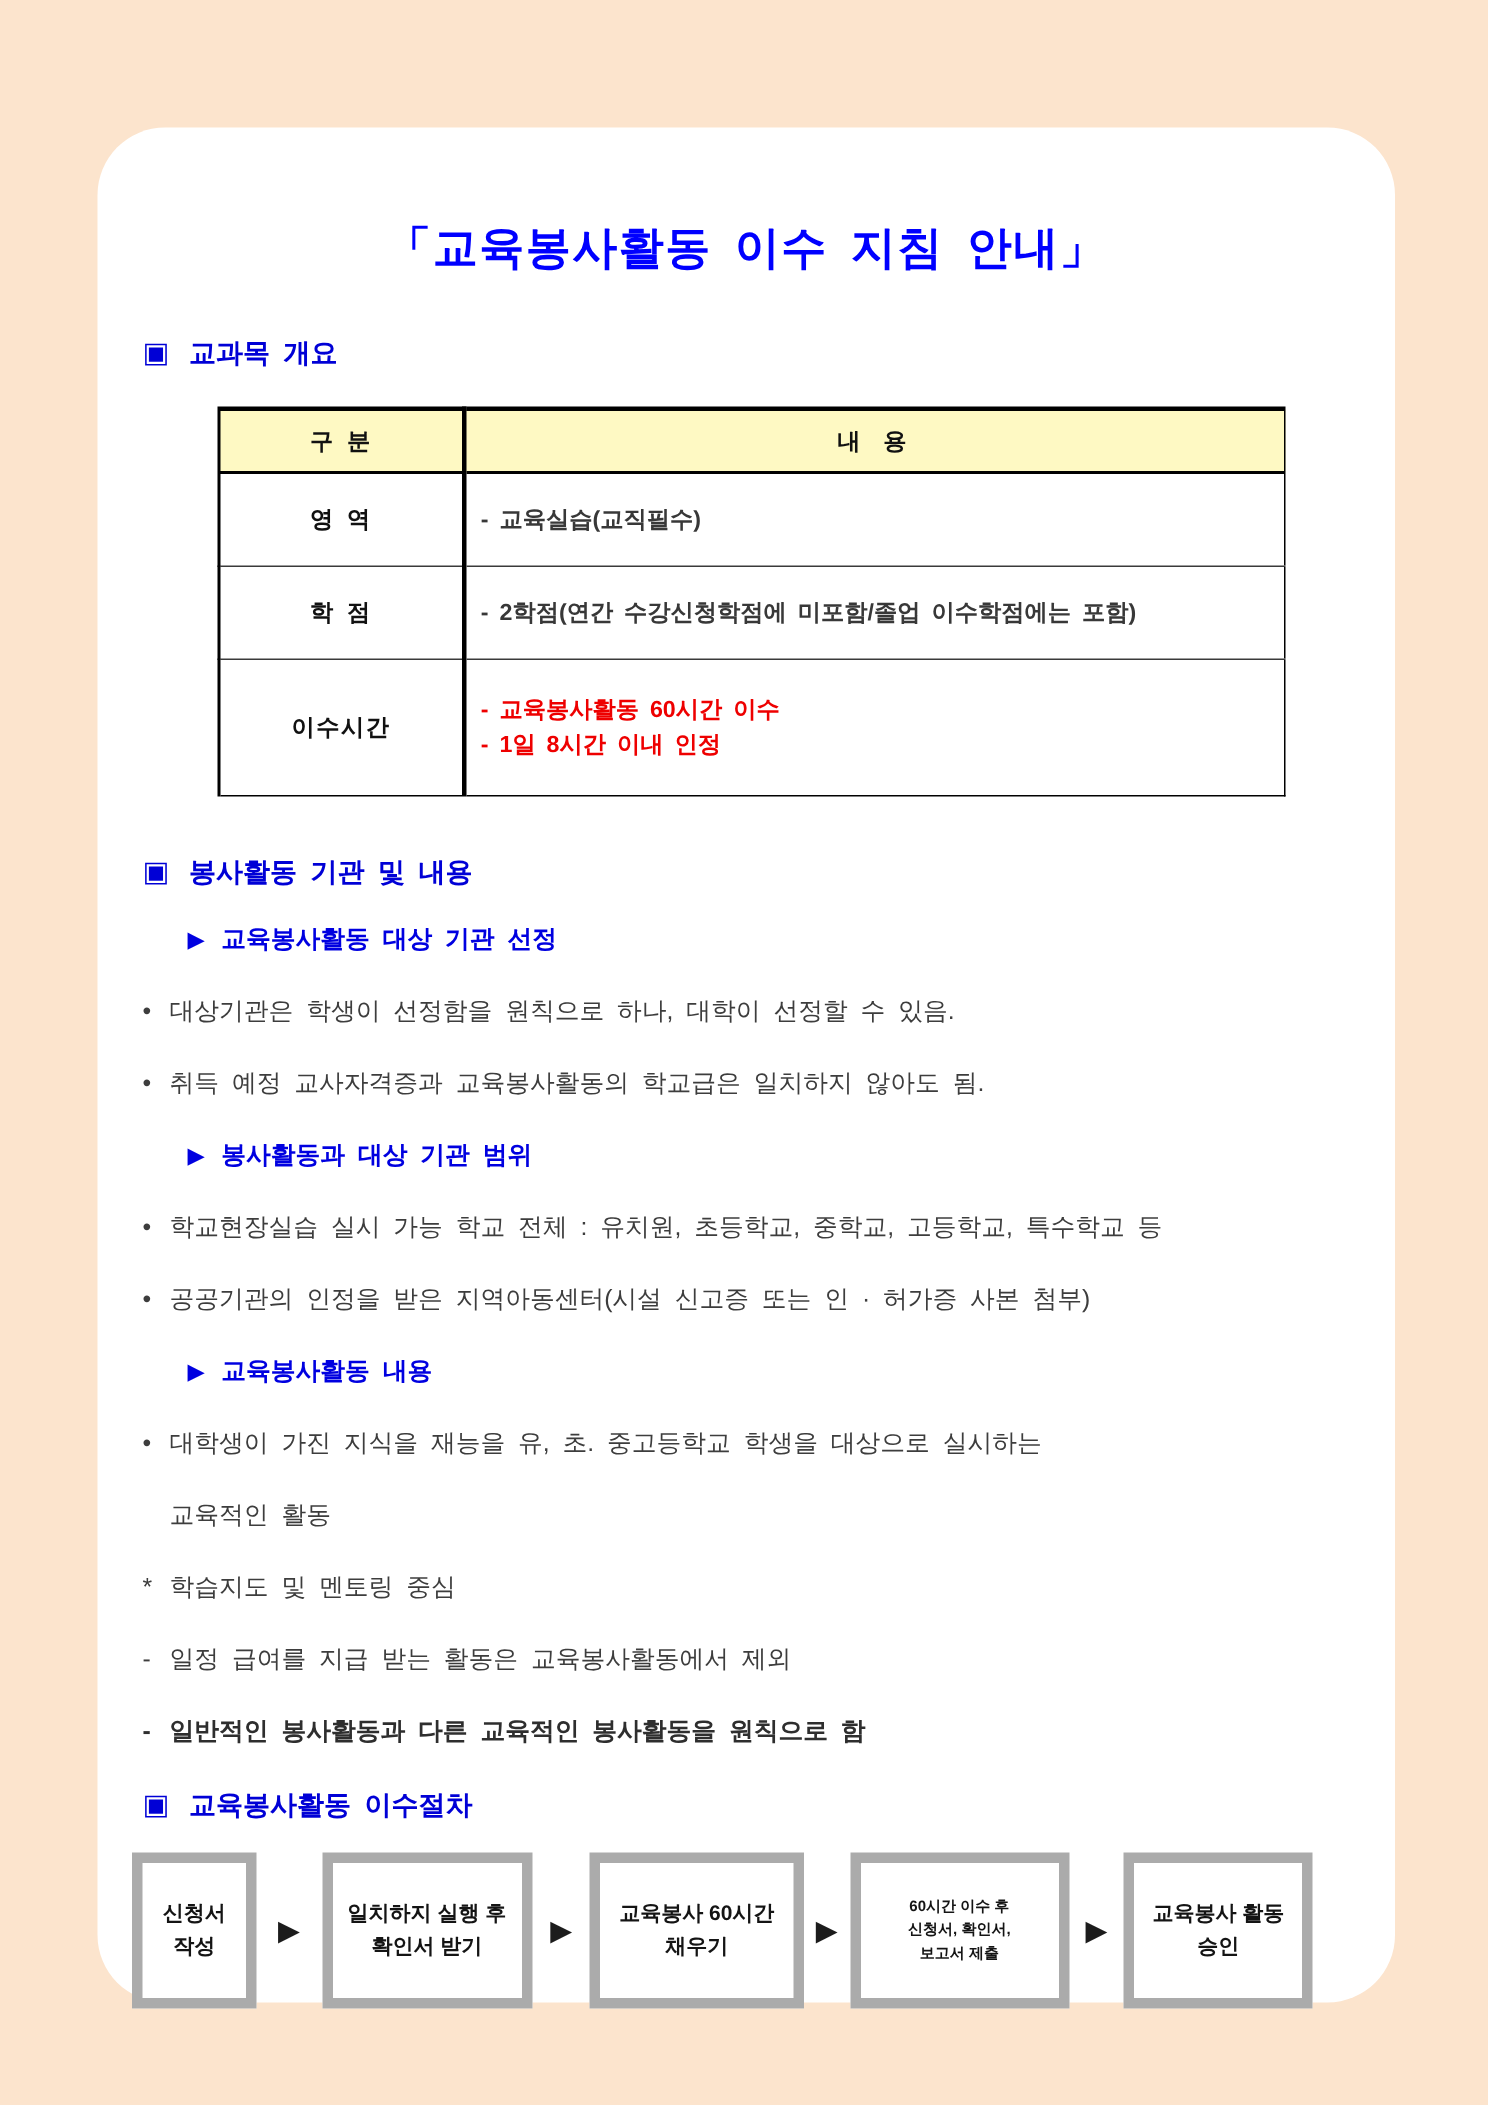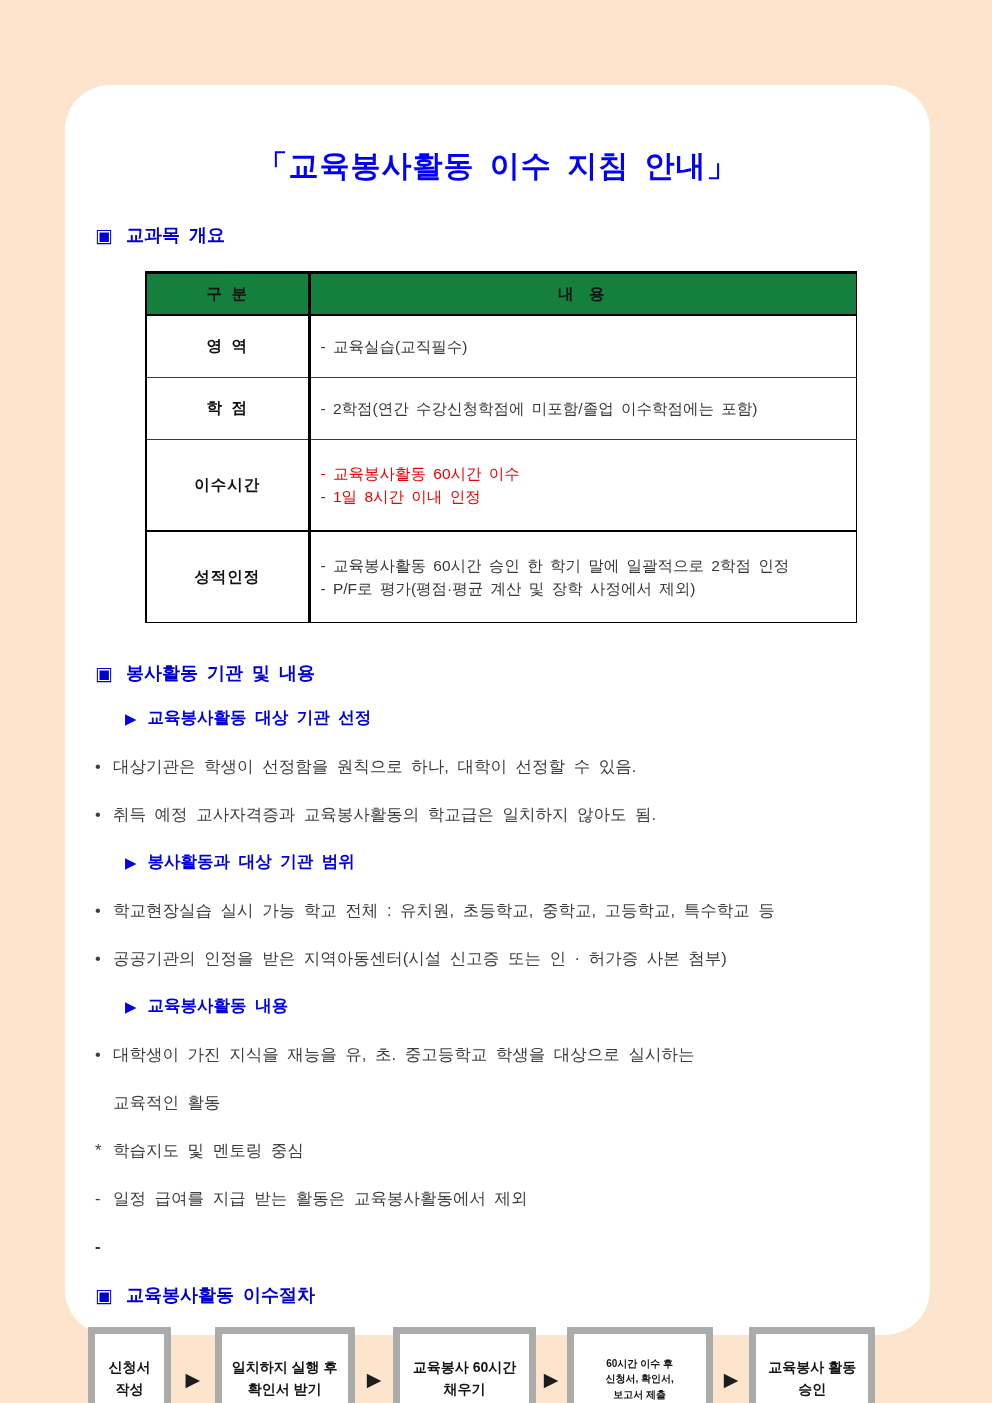--- a/index.html
+++ b/index.html
@@ -49,32 +49,32 @@
 
   
   .info-table {
     margin:24px 0 0 50px;
     border-collapse:collapse; table-layout:fixed;
     width:712px; font-size:15.5px; color:#383838;
     word-spacing:3px;
   }
   .info-table col.c1 { width:163px; }
   .info-table th {
-    background:#15803d; font-weight:bold; color:#111;
+    background:#fef9c3; font-weight:bold; color:#111;
     border-top:3px solid #000; border-bottom:2.5px solid #000;
     height:38px; text-align:center; letter-spacing:4px;
   }
   .info-table td { border-top:1px solid #3a3a3a; padding:19px 10px; }
   .info-table .lbl {
     text-align:center; font-weight:bold; color:#111;
     border-right:3px solid #000; letter-spacing:1px;
   }
   .info-table { border-left:2px solid #000; border-right:1.5px solid #000; border-bottom:1.5px solid #000; }
   .info-table tr.thick td { border-top:2px solid #000; }
-  .info-table td .tl { line-height:23px; }
+  .info-table td .tl { line-height:23px;font-weight:bold; }
   .info-table tr.red .tl { color:#ee0000; }
   .info-table tr.h2 td { height:52px; vertical-align:middle; }
   .info-table tr.h1 td { height:23px; }
 
   
   .flow {
     margin:20px 0 12px -7px;
     display:flex; align-items:center;
   }
   .step {
@@ -134,27 +134,20 @@
         <div class="tl">- 2학점(연간 수강신청학점에 미포함/졸업 이수학점에는 포함)</div>
       </td>
     </tr>
     <tr class="h2 red">
       <td class="lbl">이수시간</td>
       <td>
         <div class="tl">- 교육봉사활동 60시간 이수</div>
         <div class="tl">- 1일 8시간 이내 인정</div>
       </td>
     </tr>
-    <tr class="h2 thick">
-      <td class="lbl">성적인정</td>
-      <td>
-        <div class="tl">- 교육봉사활동 60시간 승인 한 학기 말에 일괄적으로 2학점 인정</div>
-        <div class="tl">- P/F로 평가(평점·평균 계산 및 장학 사정에서 제외)</div>
-      </td>
-    </tr>
   </tbody>
     </table>
 
   <div class="sect" style="margin-top:38px">
     <span class="sq">▣</span>
     <span>봉사활동 기관 및 내용</span>
   </div>
 
   <div class="sub">
     <span class="tri">▶</span>
@@ -199,20 +192,21 @@
   <div class="b">
     <span class="bullet">*</span>
     <span>학습지도 및 멘토링 중심</span>
   </div>
   <div class="b">
     <span class="bullet">-</span>
     <span>일정 급여를 지급 받는 활동은 교육봉사활동에서 제외</span>
   </div>
   <div class="b strong">
     <span class="bullet">-</span>
+    <span>일반적인 봉사활동과 다른 교육적인 봉사활동을 원칙으로 함</span>
   </div>
 
   <div class="sect" style="margin-top:26px">
     <span class="sq">▣</span>
     <span>교육봉사활동 이수절차</span>
   </div>
 
   <div class="flow">
     <div class="step s1">
       <span>신청서</span>

